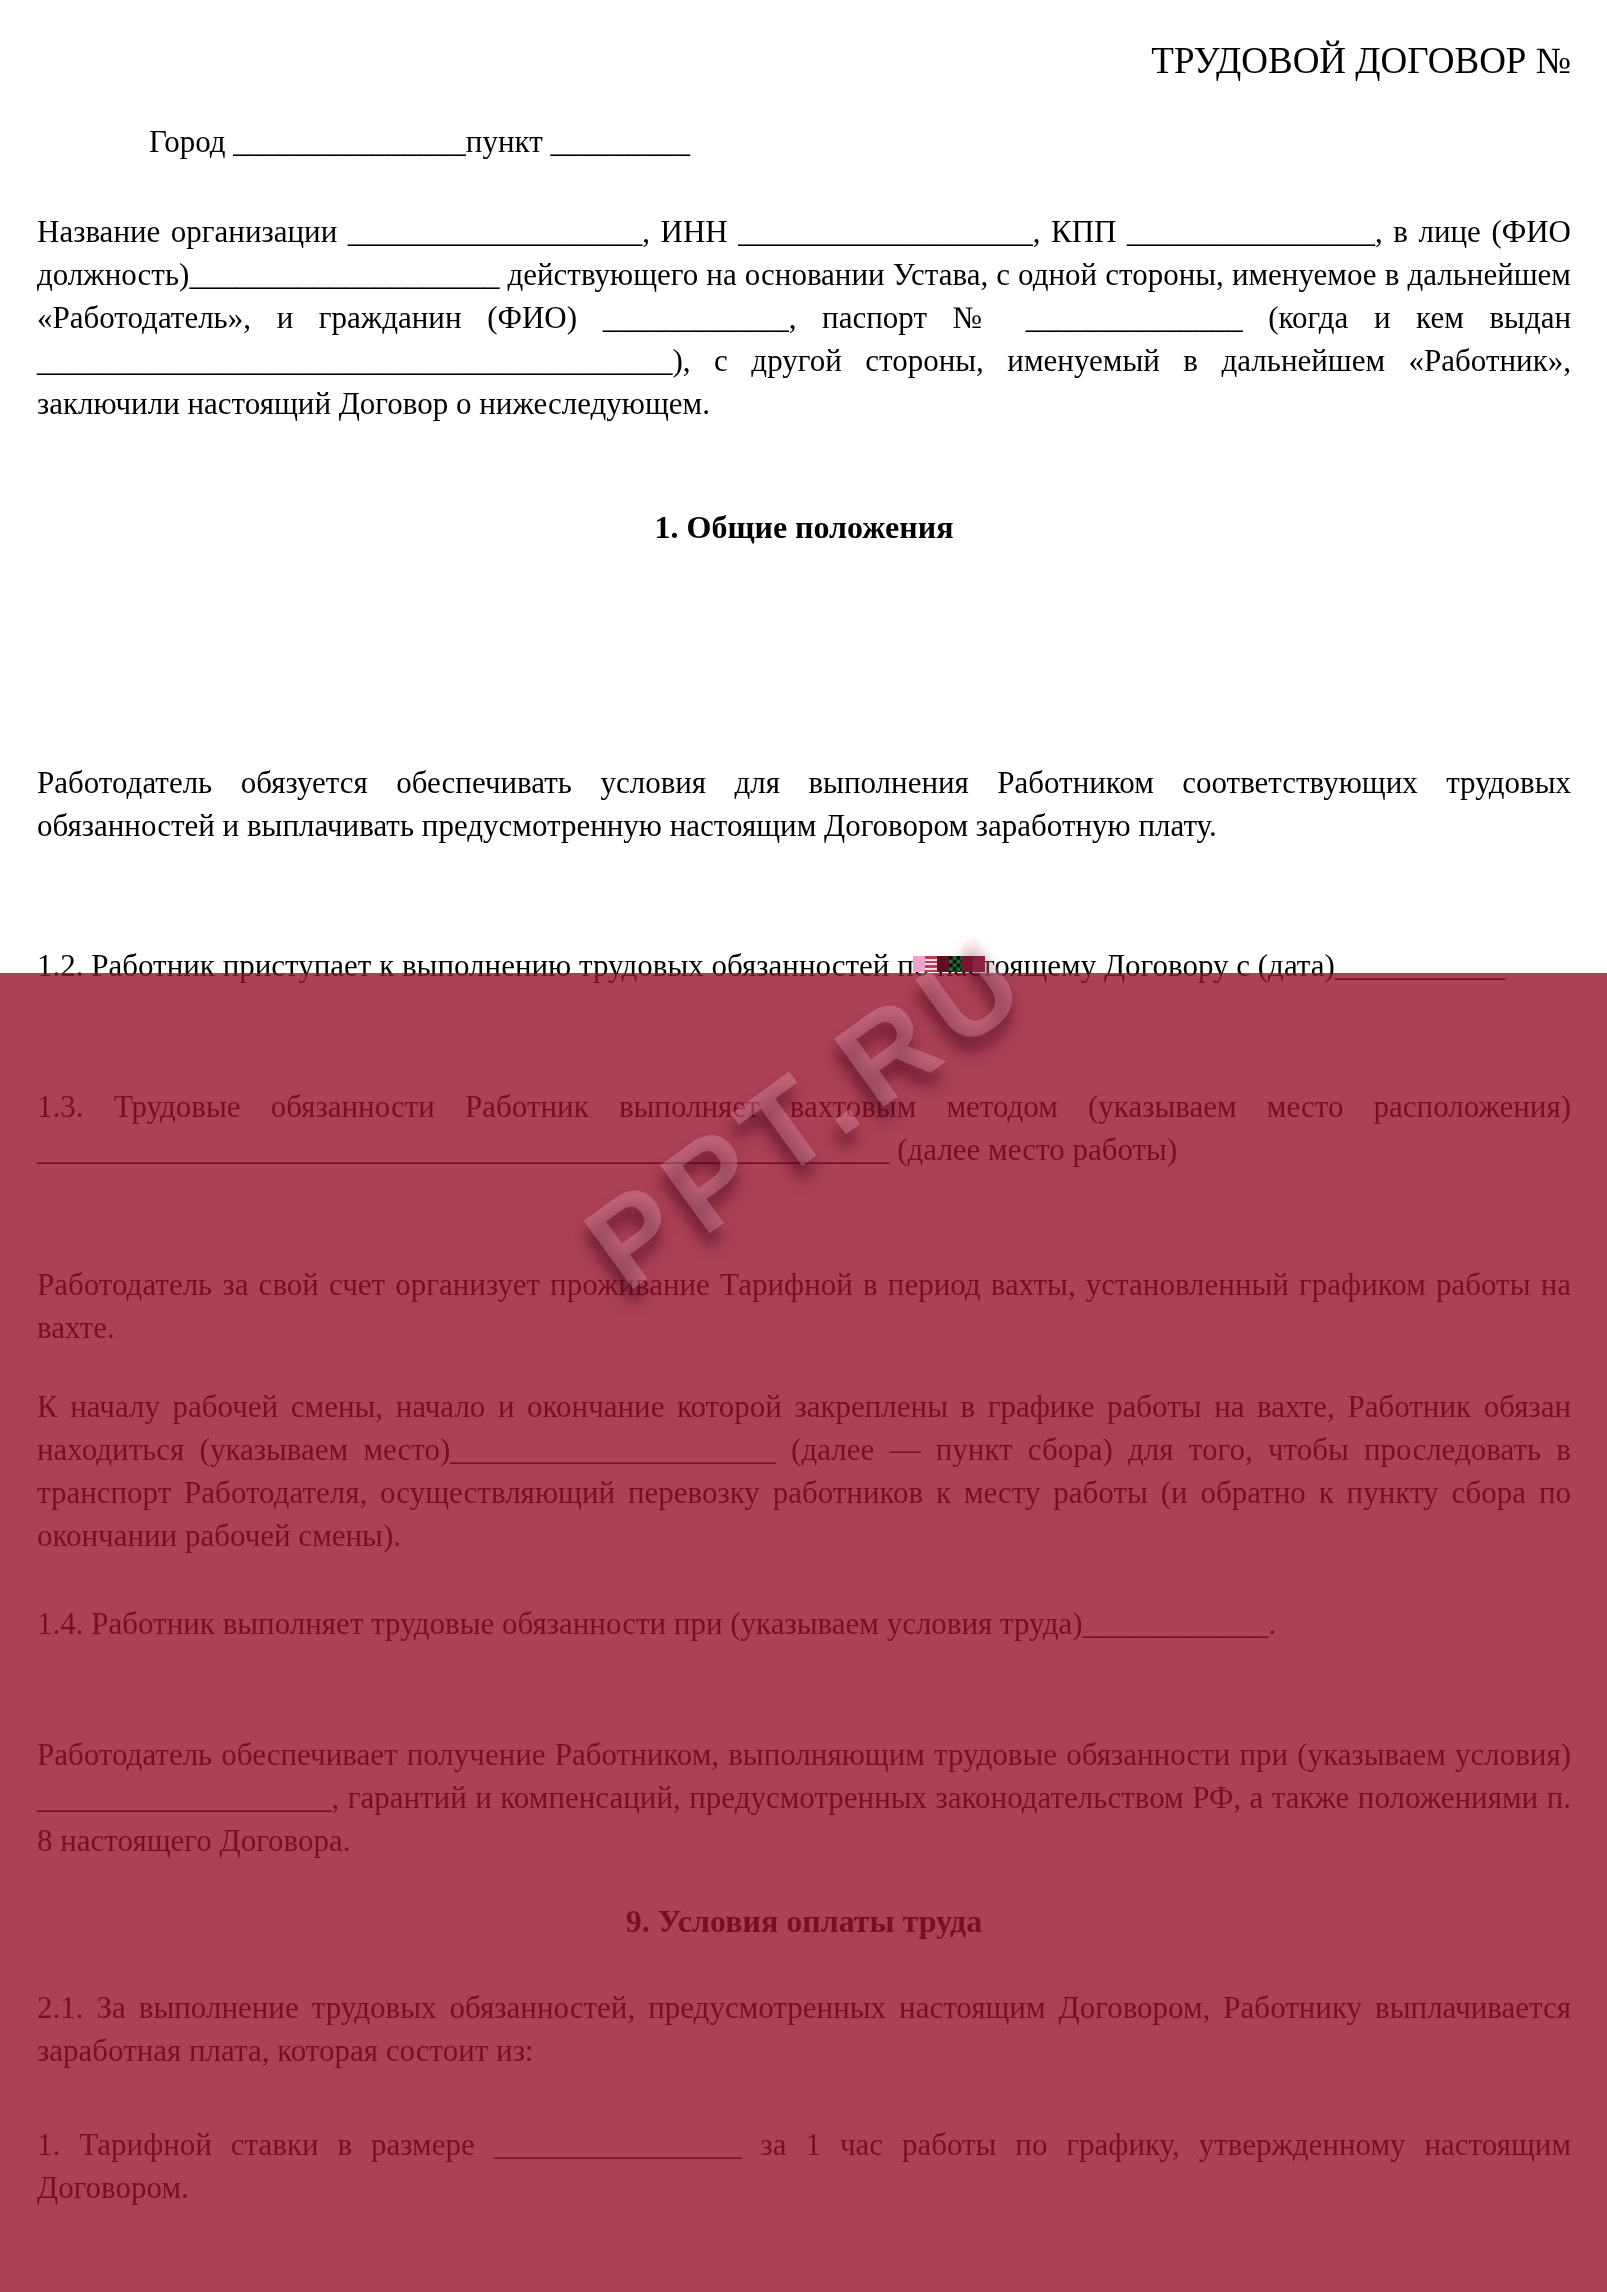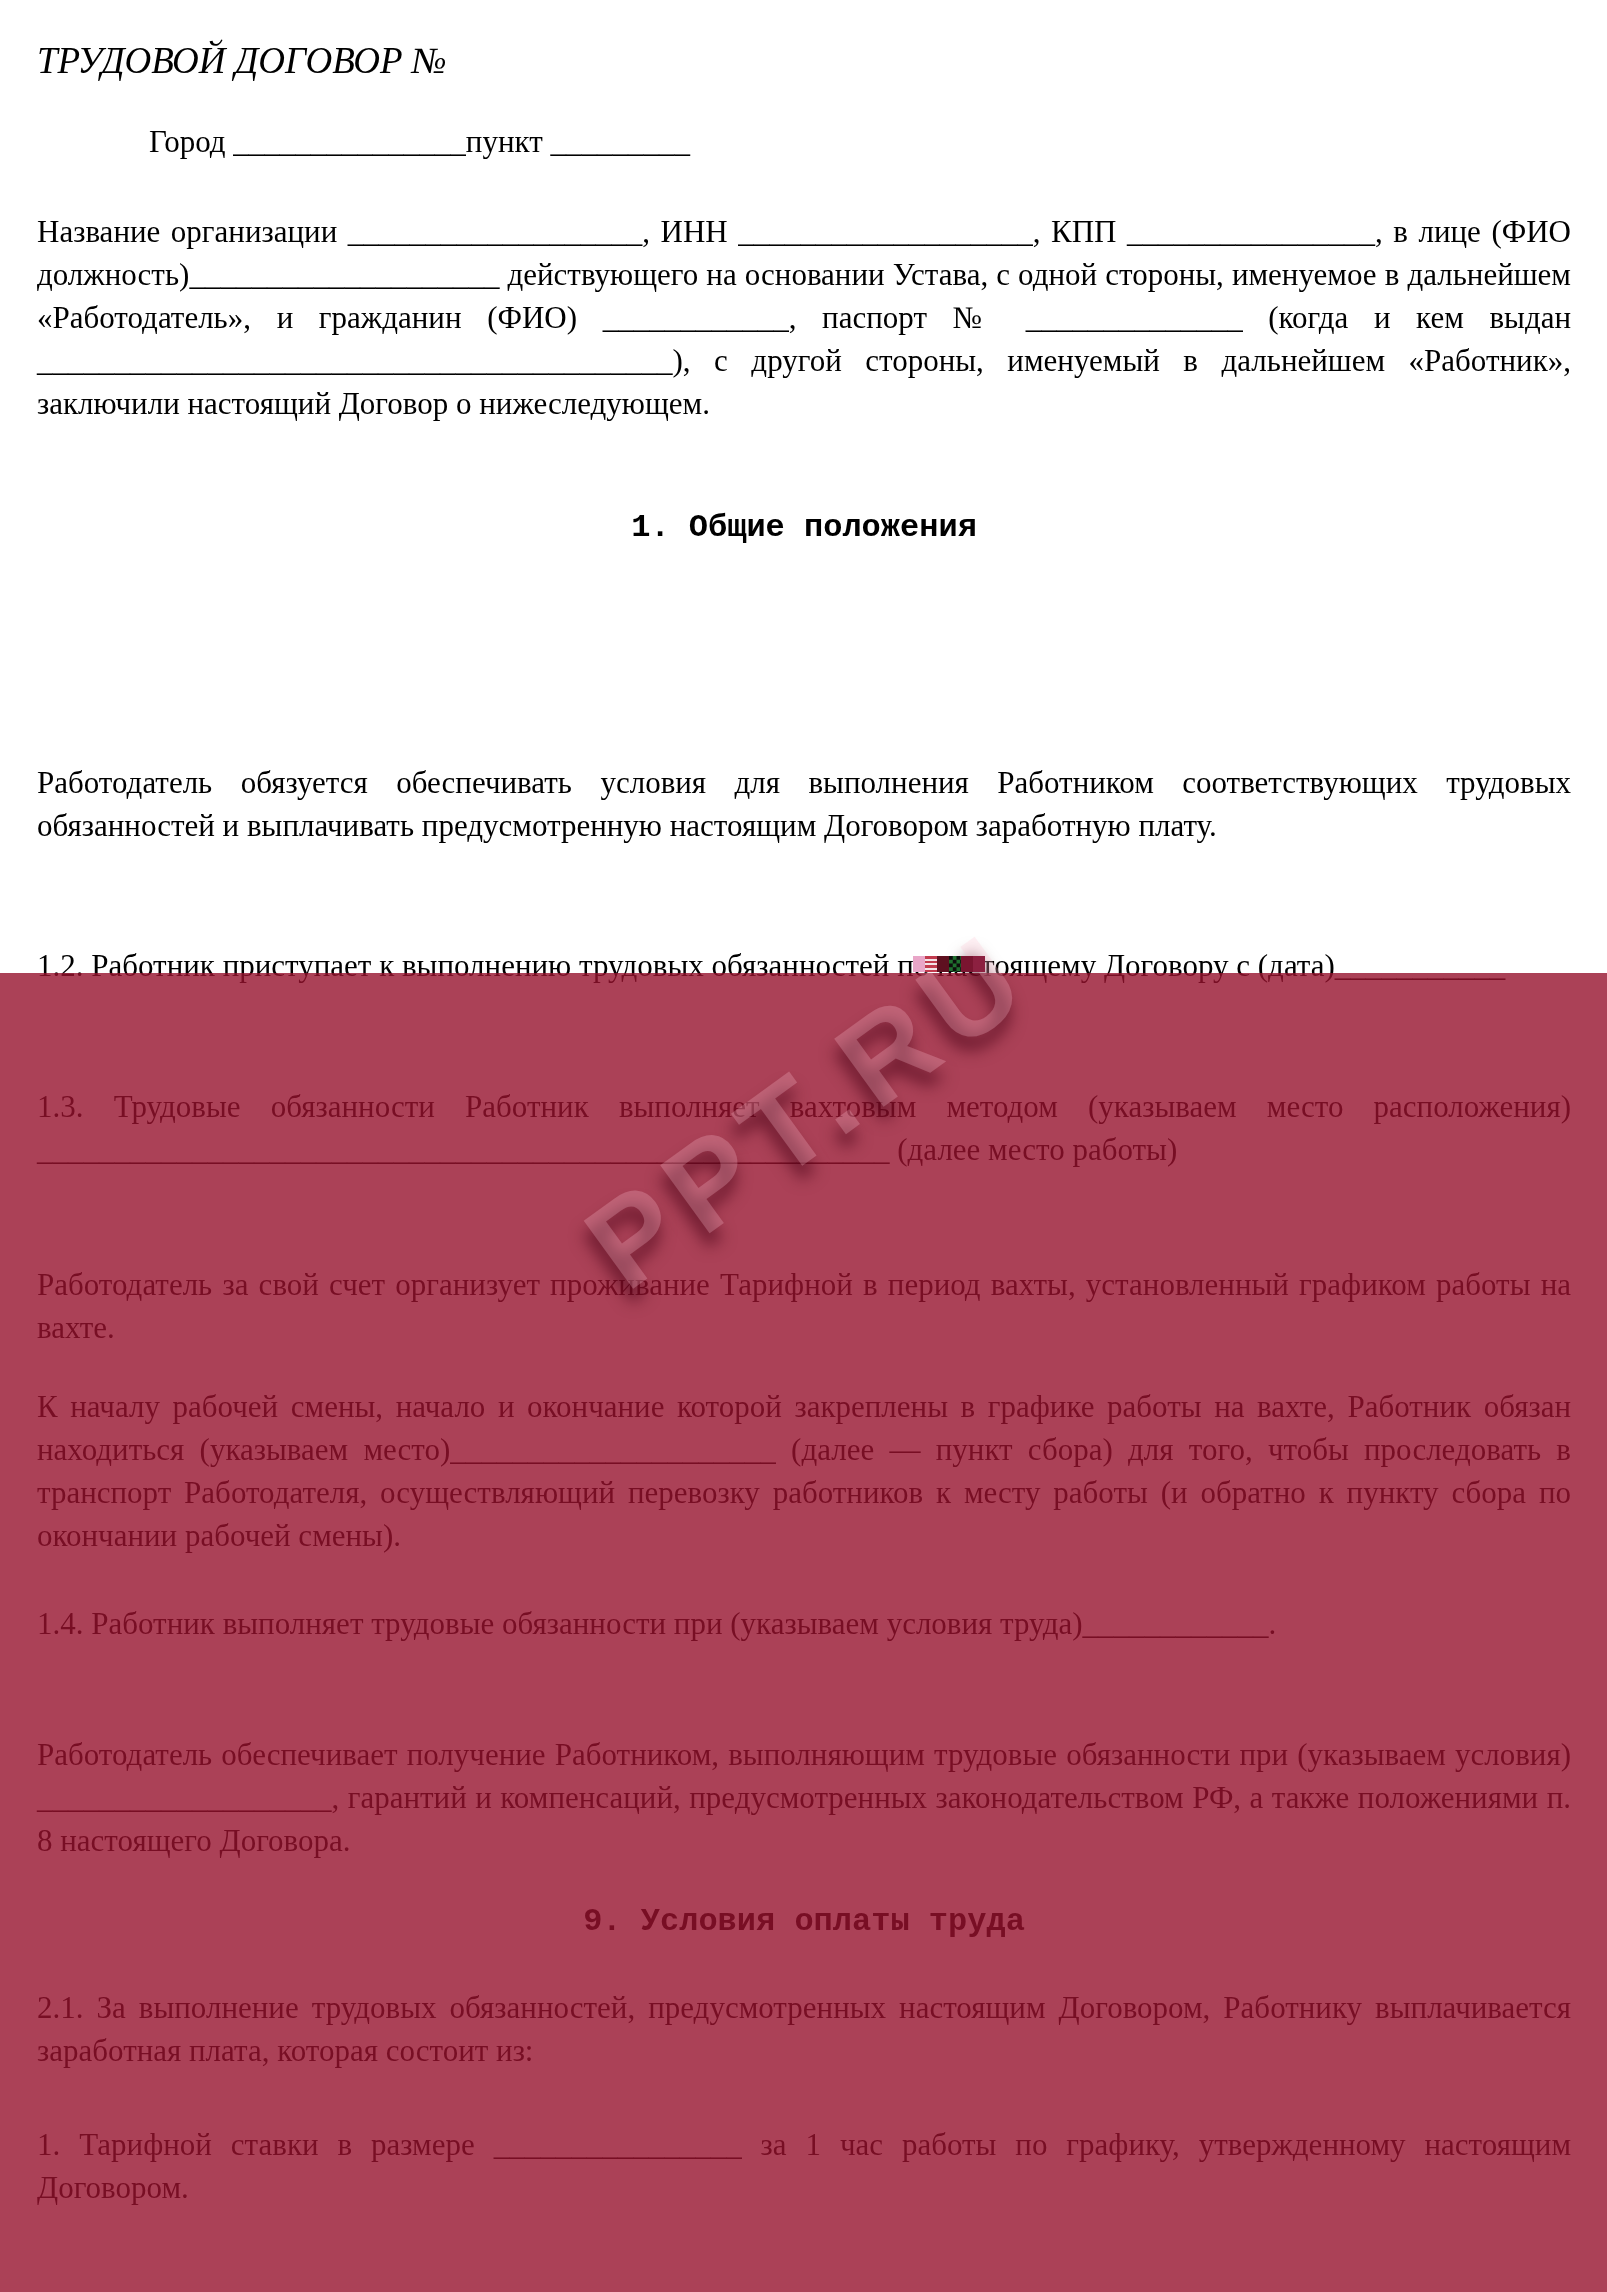--- a/index.html
+++ b/index.html
@@ -15,30 +15,28 @@
   .blk {
     position: absolute;
     left: 37px;
     right: 37px;
     font-size: 31px;
     line-height: 43px;
     text-align: justify;
     white-space: normal;
   }
   .title-blk {
-    text-align: left;
+    text-align: right;
     font-size: 37px;
     line-height: 47px;
-    font-style: italic;
   }
   .heading-blk {
     text-align: center;
     font-weight: bold;
     font-size: 32px;
-    font-family: Liberation Mono, monospace;
   }
   .hdr-line {
     display: flex;
     padding-left: 112px;
     padding-right: 75px;
     text-align: left;
   }
   
   .overlay {
     position: absolute;

